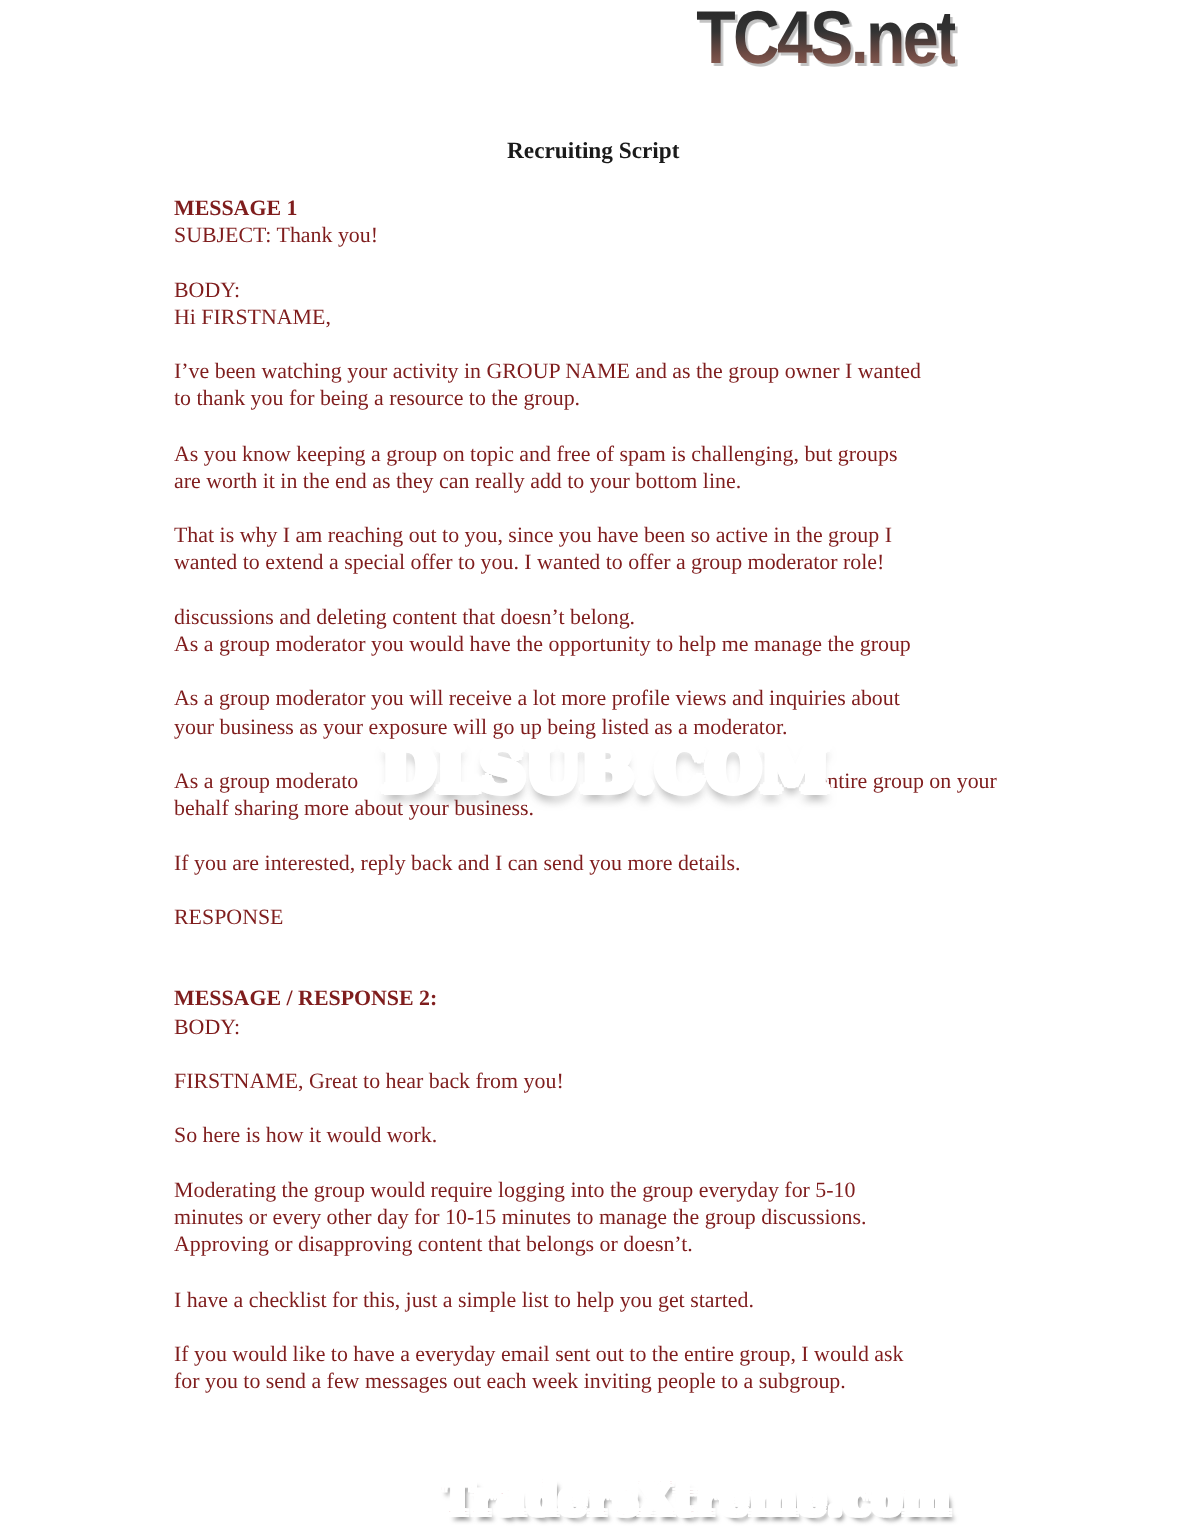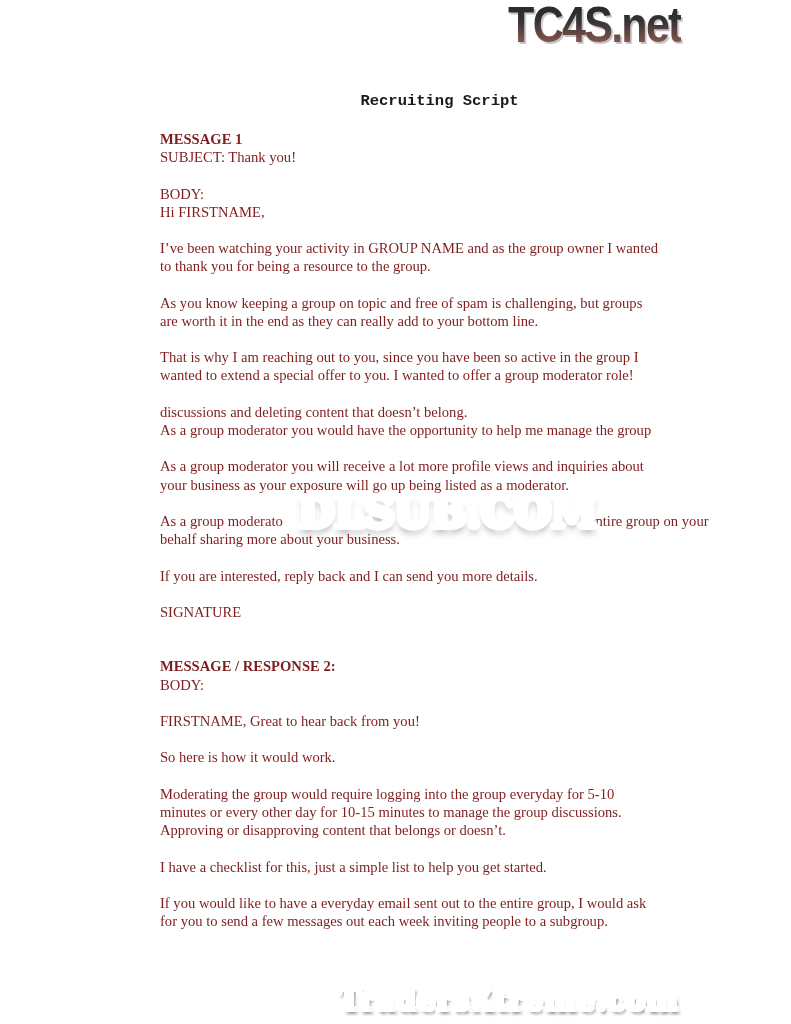--- a/index.html
+++ b/index.html
@@ -6,21 +6,20 @@
   body {
     width: 791px; height: 1024px;
     background: #ffffff;
     font-family: "Liberation Serif", "DejaVu Serif", serif;
     overflow: hidden;
   }
   .page {
     position: relative;
     width: 640px; height: 1024px;
     background: #ffffff;
-    margin-left: 44px;
   }
 
   
   .top-logo {
     position: absolute;
     top: 0px; right: 3px;
     font-family: "Liberation Sans", "DejaVu Sans", sans-serif;
     font-weight: bold;
     font-size: 50px;
     line-height: 50px;
@@ -36,21 +35,20 @@
   }
 
   
   .doc-title {
     position: absolute;
     top: 92px; left: 0; width: 791px;
     text-align: center;
     font-weight: bold;
     font-size: 15.5px;
     color: #1a1a1a;
-    font-family: Liberation Mono, monospace;
   }
 
   
   .doc-body {
     position: absolute;
     top: 130px; left: 116px;
     width: 575px;
     font-size: 14.6px;
     color: #7f1d1d;
   }
@@ -133,21 +131,21 @@
       <div class="line">As a group moderator you would have the opportunity to help me manage the group</div>
       <div class="line">&nbsp;</div>
       <div class="line">As a group moderator you will receive a lot more profile views and inquiries about</div>
       <div class="line">your business as your exposure will go up being listed as a moderator.</div>
       <div class="line">&nbsp;</div>
       <div class="line split"><span>As a group moderato</span><span class="part-right">entire group on your</span></div>
       <div class="line">behalf sharing more about your business.</div>
       <div class="line">&nbsp;</div>
       <div class="line">If you are interested, reply back and I can send you more details.</div>
       <div class="line">&nbsp;</div>
-      <div class="line">SIGNATURE</div>
+      <div class="line">RESPONSE</div>
       <div class="line">&nbsp;</div>
       <div class="line">&nbsp;</div>
       <div class="line bold">MESSAGE / RESPONSE 2:</div>
       <div class="line">BODY:</div>
       <div class="line">&nbsp;</div>
       <div class="line">FIRSTNAME, Great to hear back from you!</div>
       <div class="line">&nbsp;</div>
       <div class="line">So here is how it would work.</div>
       <div class="line">&nbsp;</div>
       <div class="line">Moderating the group would require logging into the group everyday for 5-10</div>

